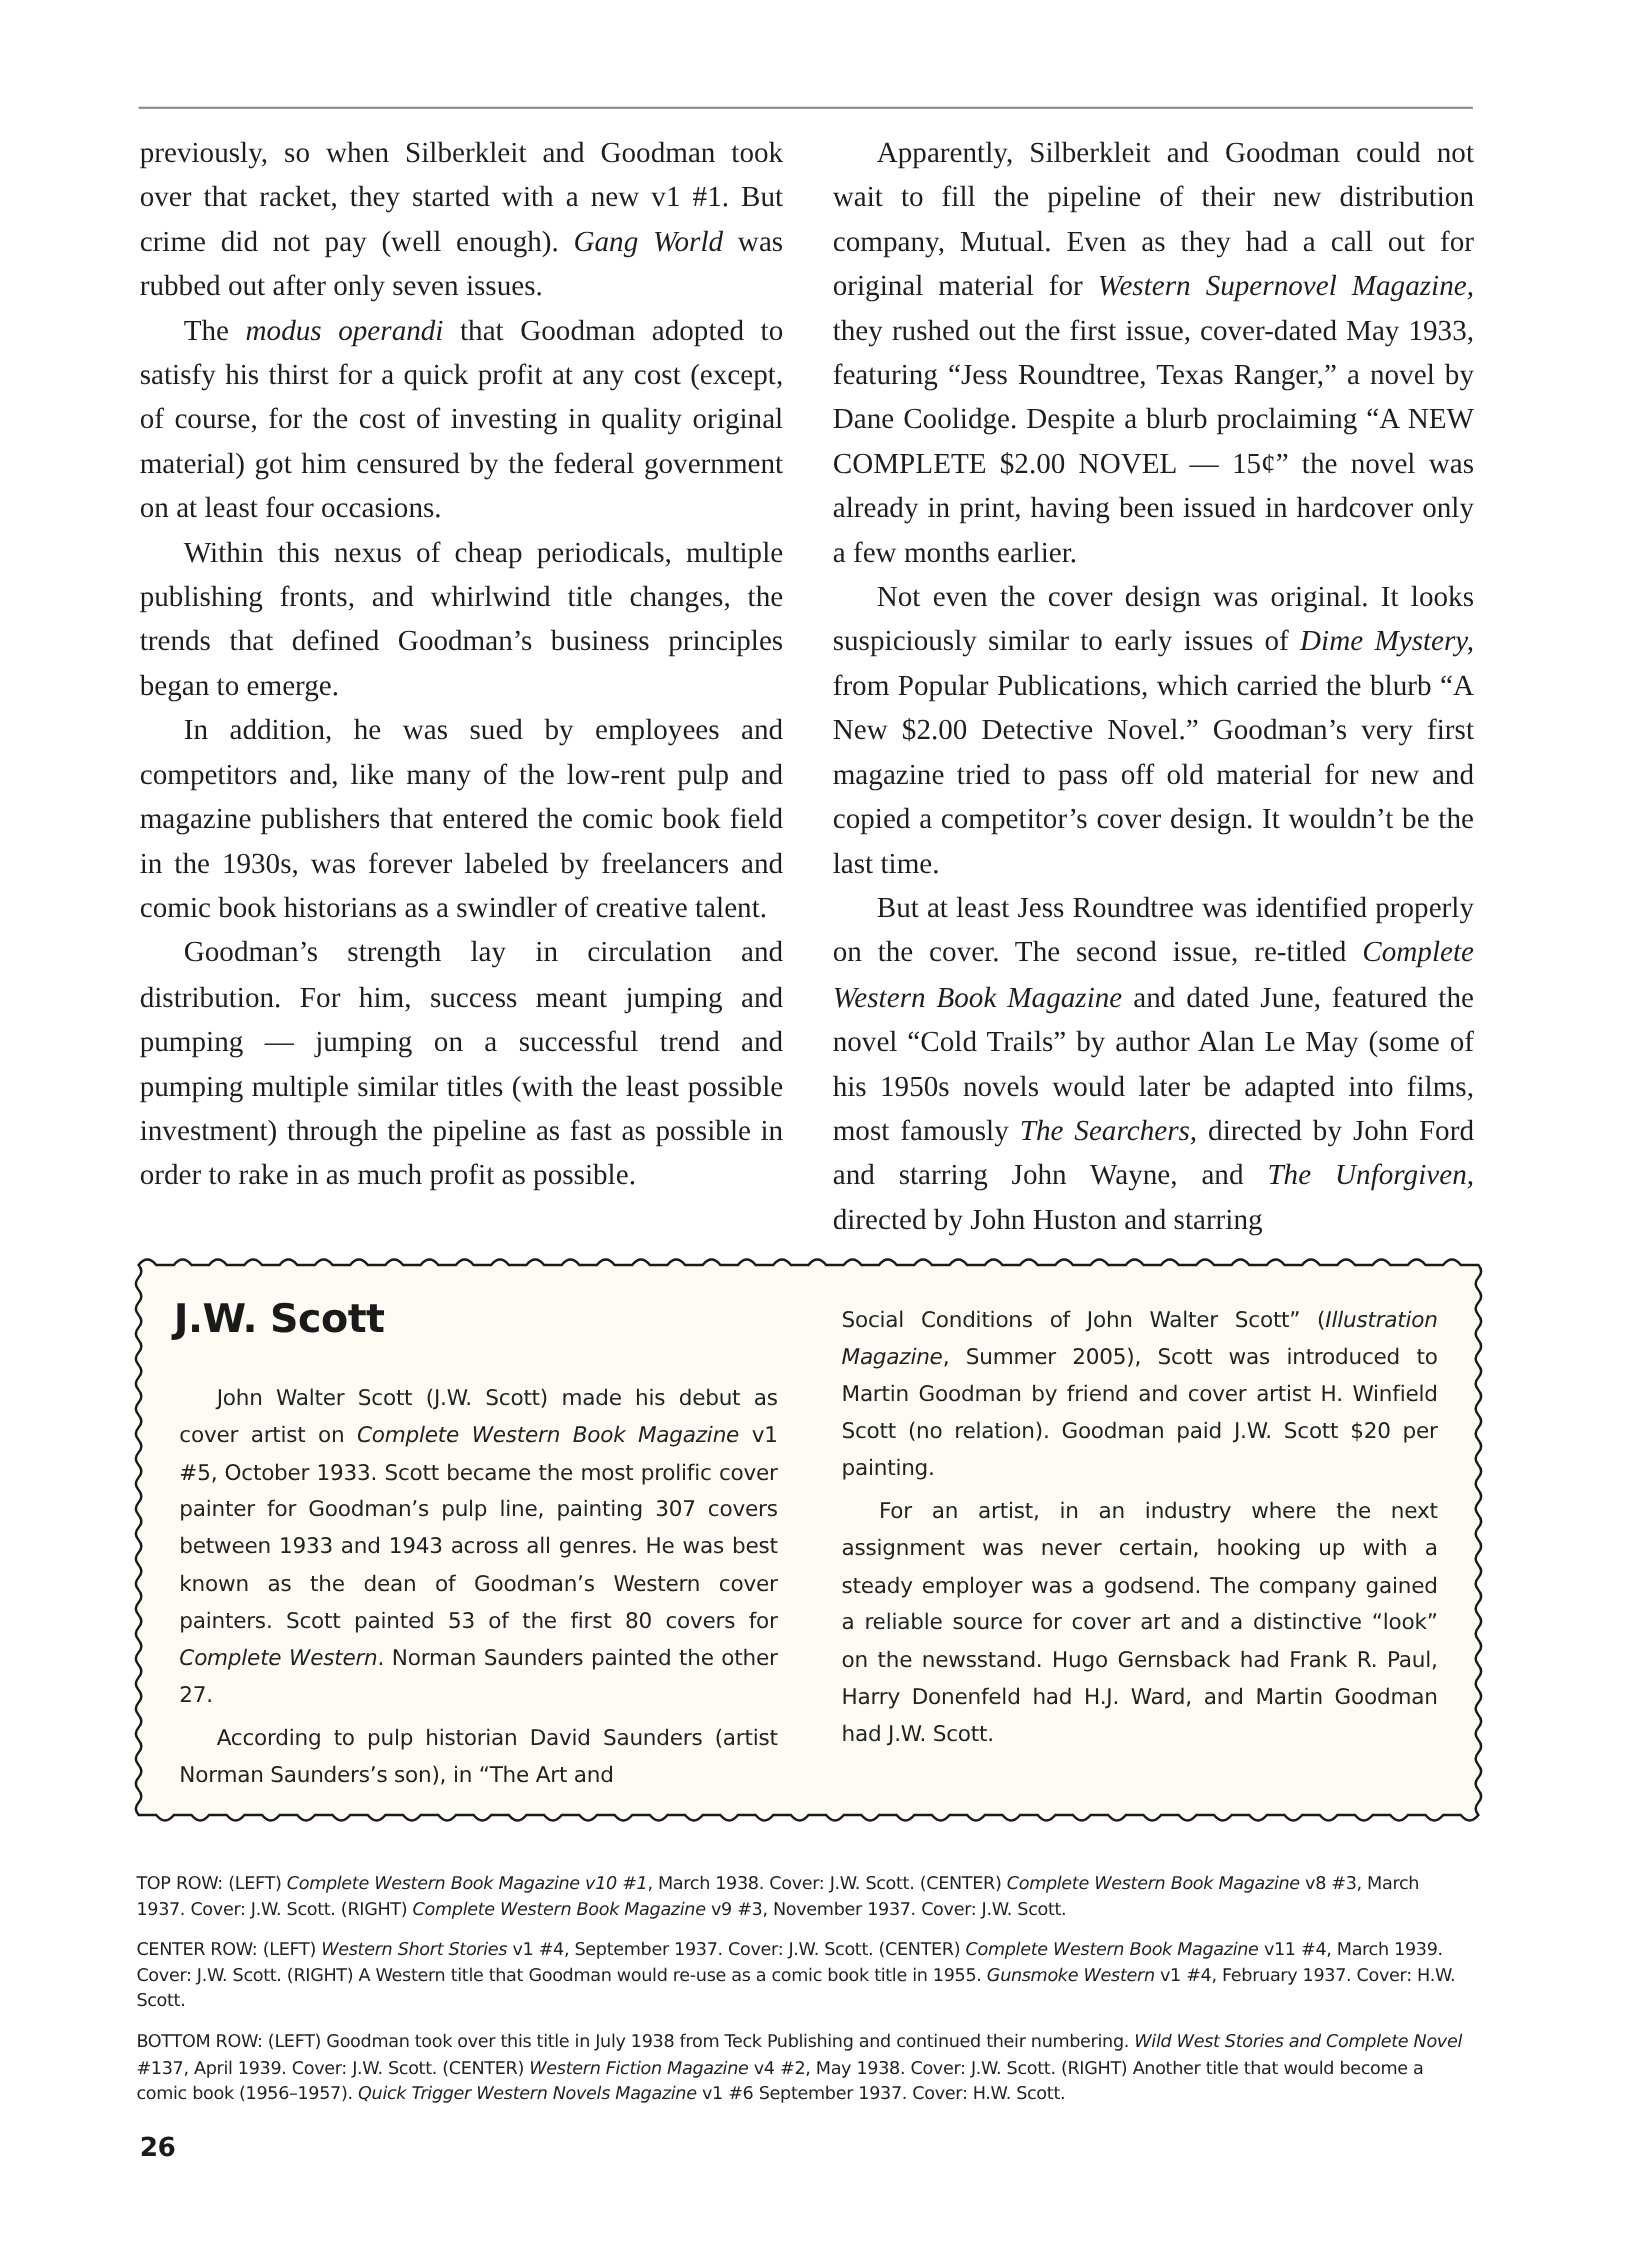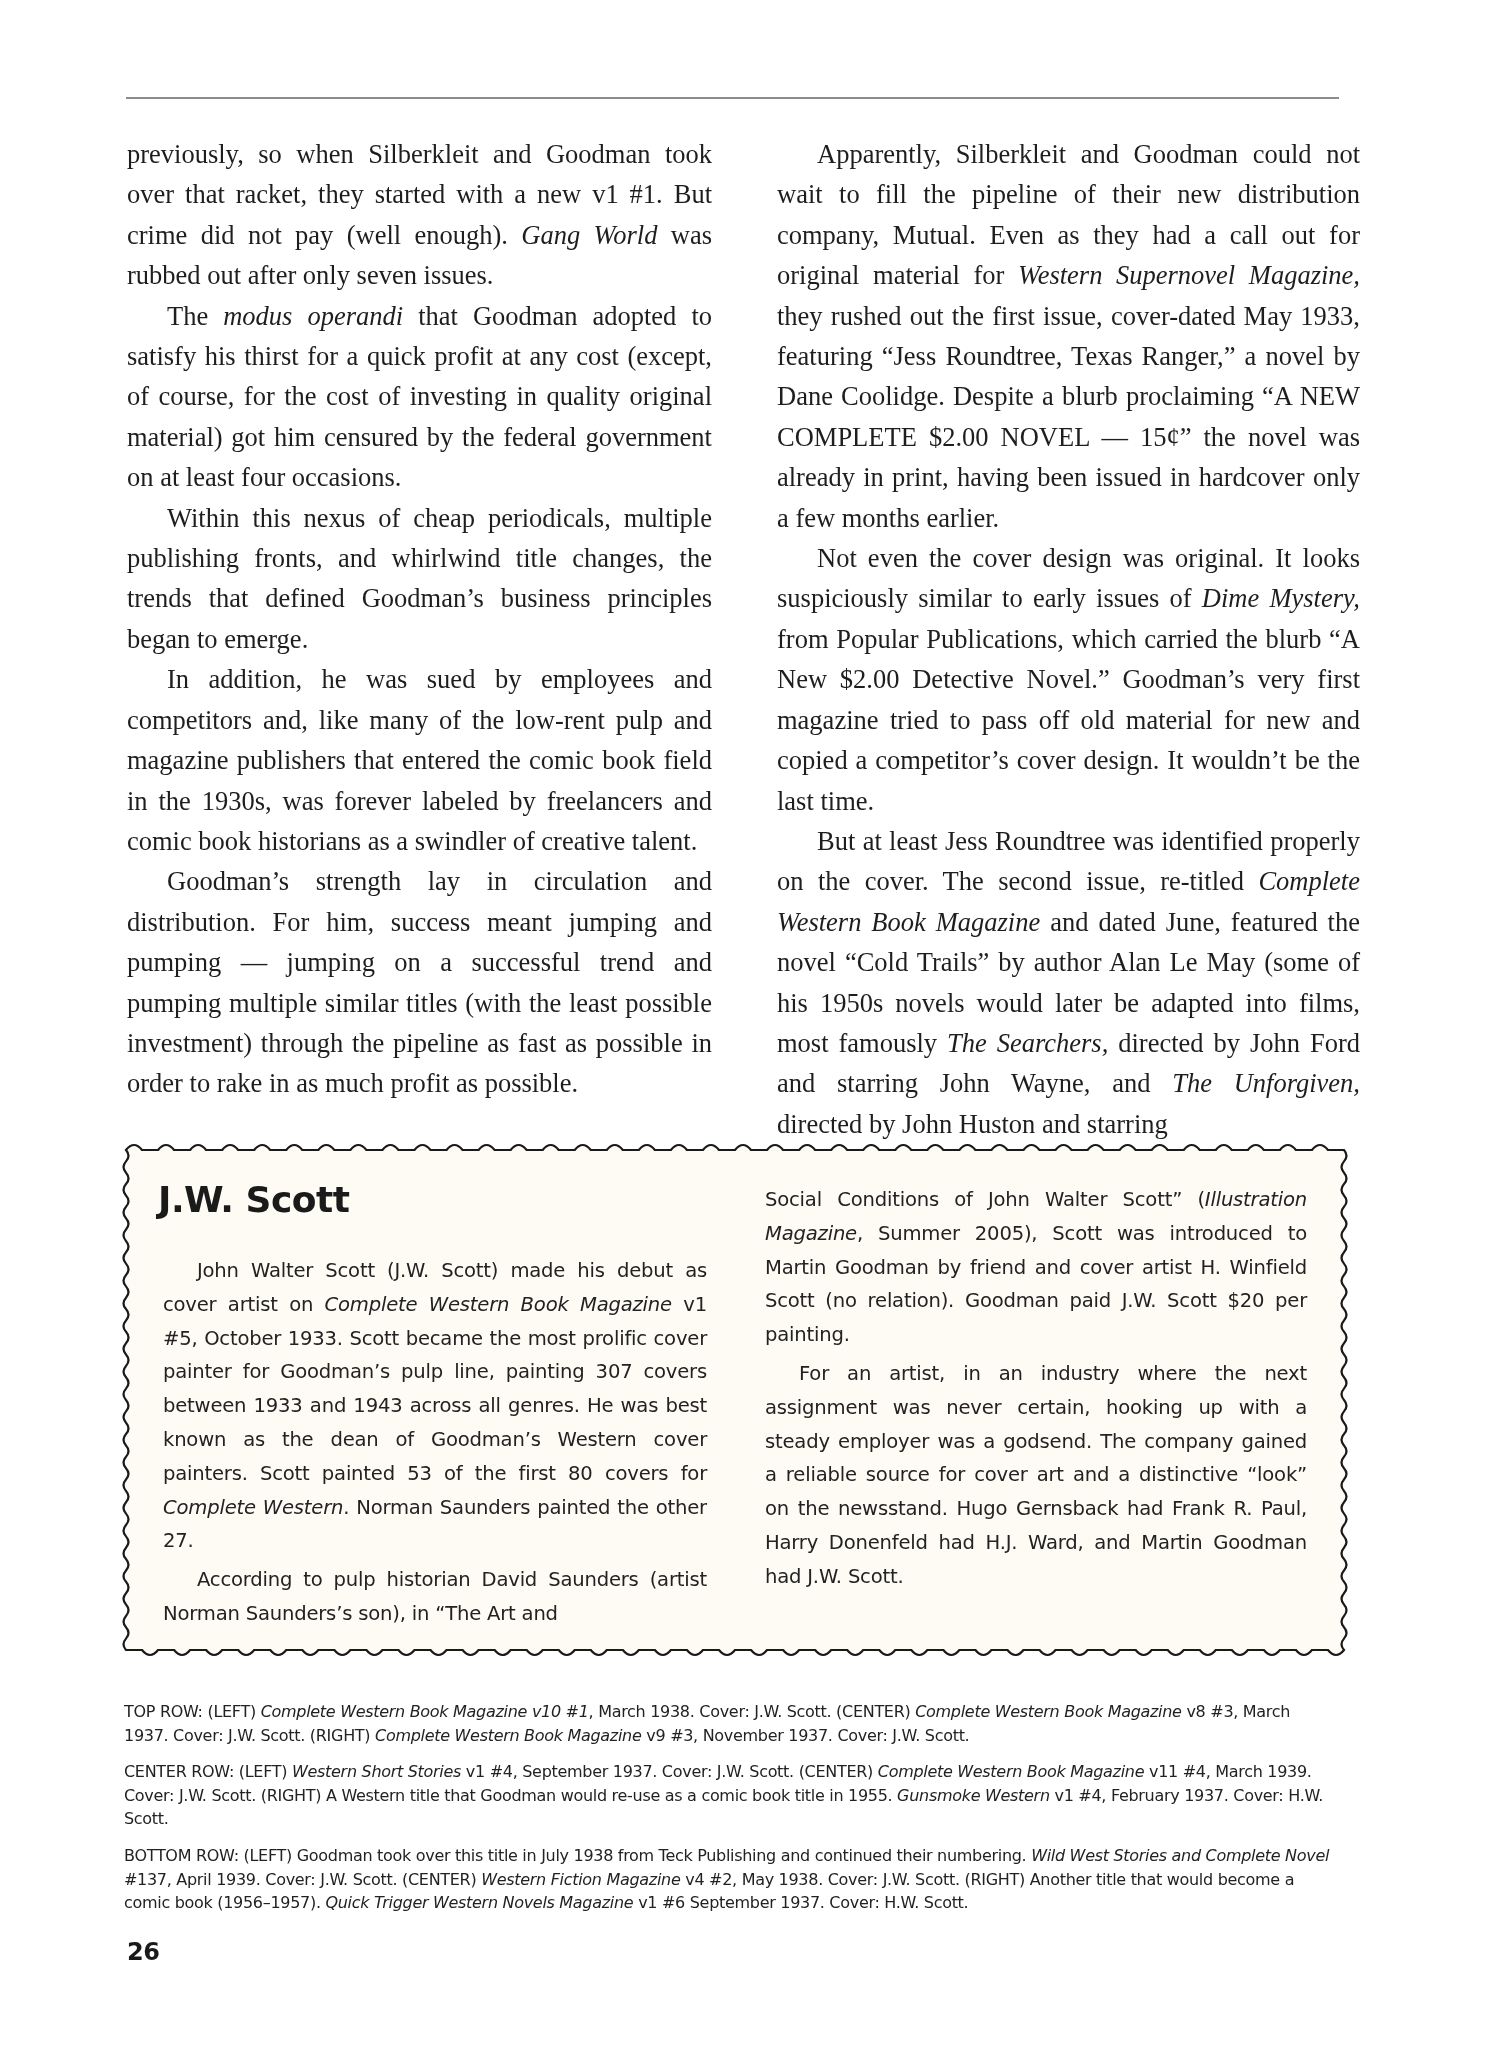--- a/index.html
+++ b/index.html
@@ -1,23 +1,23 @@
 <!DOCTYPE html>
 <html><head>
 <meta charset="utf-8">
 <style>
   html, body { margin: 0; padding: 0; background: #ffffff; }
   body { width: 1485px; height: 2048px; position: relative; overflow: hidden; color: #1e1e1e; }
 
   .rule { position: absolute; left: 126px; top: 97px; width: 1213px; height: 2px; background: #8c8c8c; }
 
   .col { position: absolute; top: 118px; font-family: "Liberation Serif", "DejaVu Serif", serif;
-         font-size: 26.5px; line-height: 40.4px; text-align: justify; hyphens: manual; margin-top: 16px; }
+         font-size: 26.5px; line-height: 40.4px; text-align: justify; hyphens: manual; }
   .col-left { left: 127px; width: 585px; }
-  .col-right { left: 777px; width: 583px; }
+  .col-right { left: 757px; width: 583px; }
   .col p { margin: 0; text-indent: 40px; }
   .col p.noindent { text-indent: 0; }
   .col i { font-style: italic; }
 
   .sidebar { position: absolute; left: 120px; top: 1140px; width: 1230px; height: 520px; }
   .sidebar svg.frame { position: absolute; left: 0; top: 0; width: 100%; height: 100%; overflow: visible; }
   .sb-col { position: absolute; font-family: "DejaVu Sans", "Liberation Sans", sans-serif; font-size: 19.6px;
             line-height: 33.8px; text-align: justify; color: #222; letter-spacing: -0.2px; }
   .sb-left { left: 38px; top: 40px; width: 554px; }
   .sb-right { left: 640px; top: 38px; width: 552px; }

